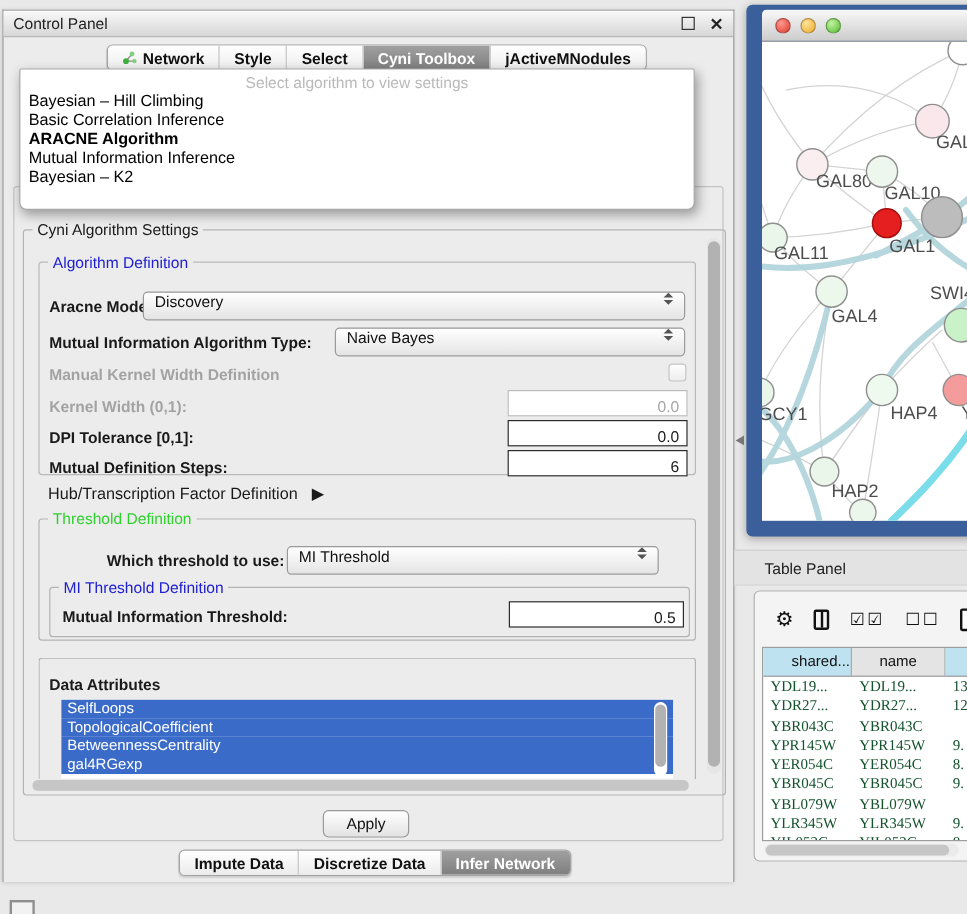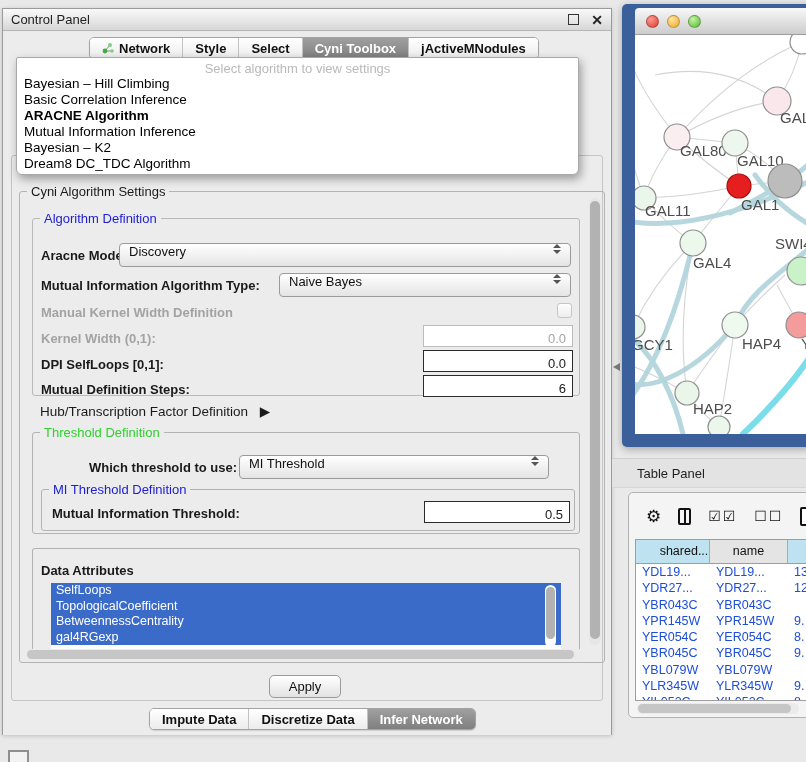--- a/index.html
+++ b/index.html
@@ -168,22 +168,22 @@
   }
   #tbl .hrow { display:flex; height:24px; }
   #tbl .hcell {
     font-size:12.5px; text-align:center; line-height:22px; color:#111;
     border-right:1px solid #ababab; border-bottom:1px solid #9d9d9d;
     background:#e4e4e4; overflow:hidden; flex:none;
   }
   #tbl .hcell.hl { background:#bfe2f0;padding-left:23px; }
   #tbl .drow { display:flex; height:16.3px; }
   #tbl .dcell {
-    font-size:12.5px; line-height:16.3px; padding-left:6px; color:#1d4ed8;
-    white-space:nowrap; overflow:hidden; flex:none;
+    font-size:12.5px; line-height:16.3px; padding-left:6px; color:#14532d;
+    white-space:nowrap; overflow:hidden; flex:none;font-family:Liberation Serif, serif;
   }
 
   
   #mini-icon {
     position:absolute; left:8px; top:750px; width:21px; height:16px;
     border:2px solid #8f8f8f; background:#f2f2f2;
   }
   #splitter-cursor {
     position:absolute; left:613px; top:363px; width:0; height:0;
     border-top:4px solid transparent; border-bottom:4px solid transparent;
@@ -239,21 +239,20 @@
   <div id="content-frame"></div>
 
   <div id="algo-popup">
     <div class="ph">Select algorithm to view settings</div>
     <div id="popup-list">
         <div class="item">Bayesian – Hill Climbing</div>
         <div class="item">Basic Correlation Inference</div>
         <div class="item bold">ARACNE Algorithm</div>
         <div class="item">Mutual Information Inference</div>
         <div class="item">Bayesian – K2</div>
-        <div class="item">Dream8 DC_TDC Algorithm</div>
       </div>
   </div>
 
   <div class="grp" style="left:16px; top:182px; width:586px; height:472px;">
     <span class="legend">Cyni Algorithm Settings</span>
 
     <div class="grp" style="left:12px; top:26px; width:548px; height:178px; border-color:#b9b9b9;">
       <span class="legend blue">Algorithm Definition</span>
 
       <span class="fldlabel" style="left:8px; top:29px;">Aracne Mode:</span>
@@ -275,21 +274,21 @@
       </div>
 
       <span class="fldlabel dis" style="left:8px; top:86px;">Manual Kernel Width Definition</span>
       <span class="cbx" style="left:524px; top:84px;"></span>
 
       <span class="fldlabel dis" style="left:8px; top:112px;">Kernel Width (0,1):</span>
       <div class="tfield dis" style="left:390px; top:106px; width:150px;">
         <span>0.0</span>
       </div>
 
-      <span class="fldlabel" style="left:8px; top:138px;">DPI SelfLoops [0,1]:</span>
+      <span class="fldlabel" style="left:8px; top:138px;">DPI Tolerance [0,1]:</span>
       <div class="tfield" style="left:390px; top:131px; width:150px;">
         <span>0.0</span>
       </div>
 
       <span class="fldlabel" style="left:8px; top:163px;">Mutual Definition Steps:</span>
       <div class="tfield" style="left:390px; top:156px; width:150px;">
         <span>6</span>
       </div>
     </div>
 

